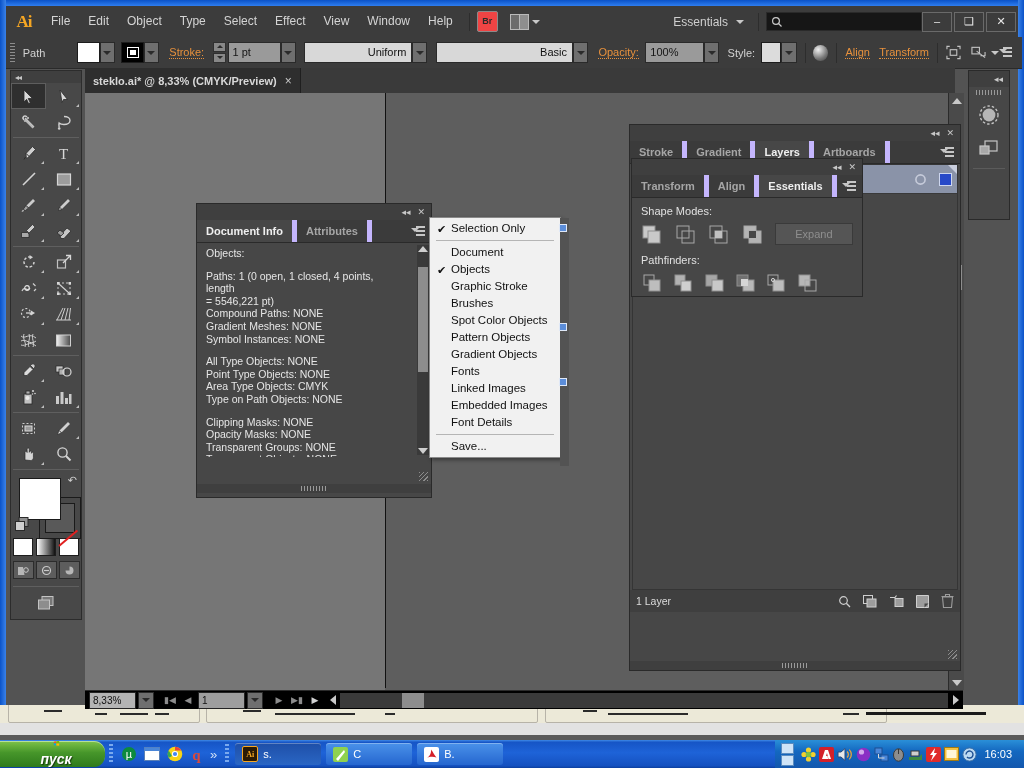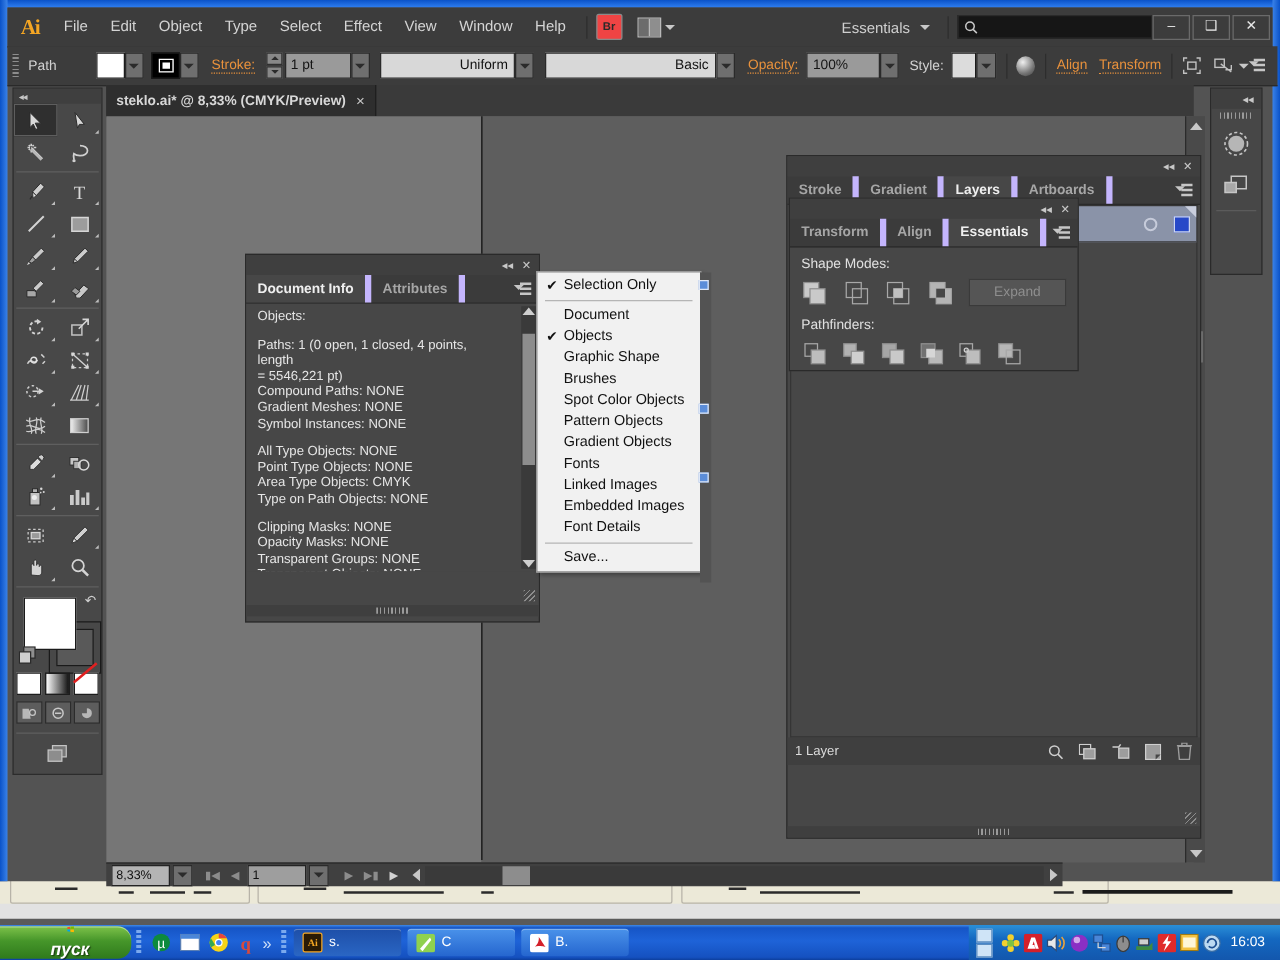--- a/index.html
+++ b/index.html
@@ -108,21 +108,21 @@
   .vscroll{position:absolute;left:948px;top:93px;width:15px;height:597px;background:#4a4a4a;
     border-left:1px solid #2b2b2b;}
   .vscroll .thumb{position:absolute;left:2px;top:172px;width:11px;height:25px;background:#8d8d8d;}
   .sb-arrow{width:15px;height:15px;display:flex;align-items:center;justify-content:center;}
   .tri-up{border-left:5px solid transparent;border-right:5px solid transparent;border-bottom:6px solid #c8c8c8;}
   .tri-dn{border-left:5px solid transparent;border-right:5px solid transparent;border-top:6px solid #c8c8c8;}
   .tri-lt{border-top:5px solid transparent;border-bottom:5px solid transparent;border-right:6px solid #c8c8c8;}
   .tri-rt{border-top:5px solid transparent;border-bottom:5px solid transparent;border-left:6px solid #c8c8c8;}
 
   
-  .statusbar{position:absolute;left:85px;top:690px;width:765px;height:18px;background:#404040;
+  .statusbar{position:absolute;left:85px;top:690px;width:878px;height:18px;background:#000000;
     display:flex;align-items:center;border-top:1px solid #2b2b2b;}
   .zoomfield{width:42px;height:15px;background:#b4b4b4;border:1px solid #232323;color:#111;
     font-size:10px;line-height:15px;padding-left:3px;}
   .pgfield{width:42px;height:15px;background:#9e9e9e;border:1px solid #232323;color:#111;
     font-size:10px;line-height:15px;padding-left:3px;}
   .nav-ico{width:16px;text-align:center;color:#8c8c8c;font-size:9px;}
   .nav-ico.on{color:#d2d2d2;}
   .status-text{flex:1;text-align:center;color:#dedede;font-size:11px;}
 
   
@@ -941,21 +941,21 @@
       </div>
       <div class="fm-sep"></div>
       <div class="fm-item">
         <span>Document</span>
       </div>
       <div class="fm-item">
         <span class="chk">✔</span>
         <span>Objects</span>
       </div>
       <div class="fm-item">
-        <span>Graphic Shape</span>
+        <span>Graphic Stroke</span>
       </div>
       <div class="fm-item">
         <span>Brushes</span>
       </div>
       <div class="fm-item">
         <span>Spot Color Objects</span>
       </div>
       <div class="fm-item">
         <span>Pattern Objects</span>
       </div>

